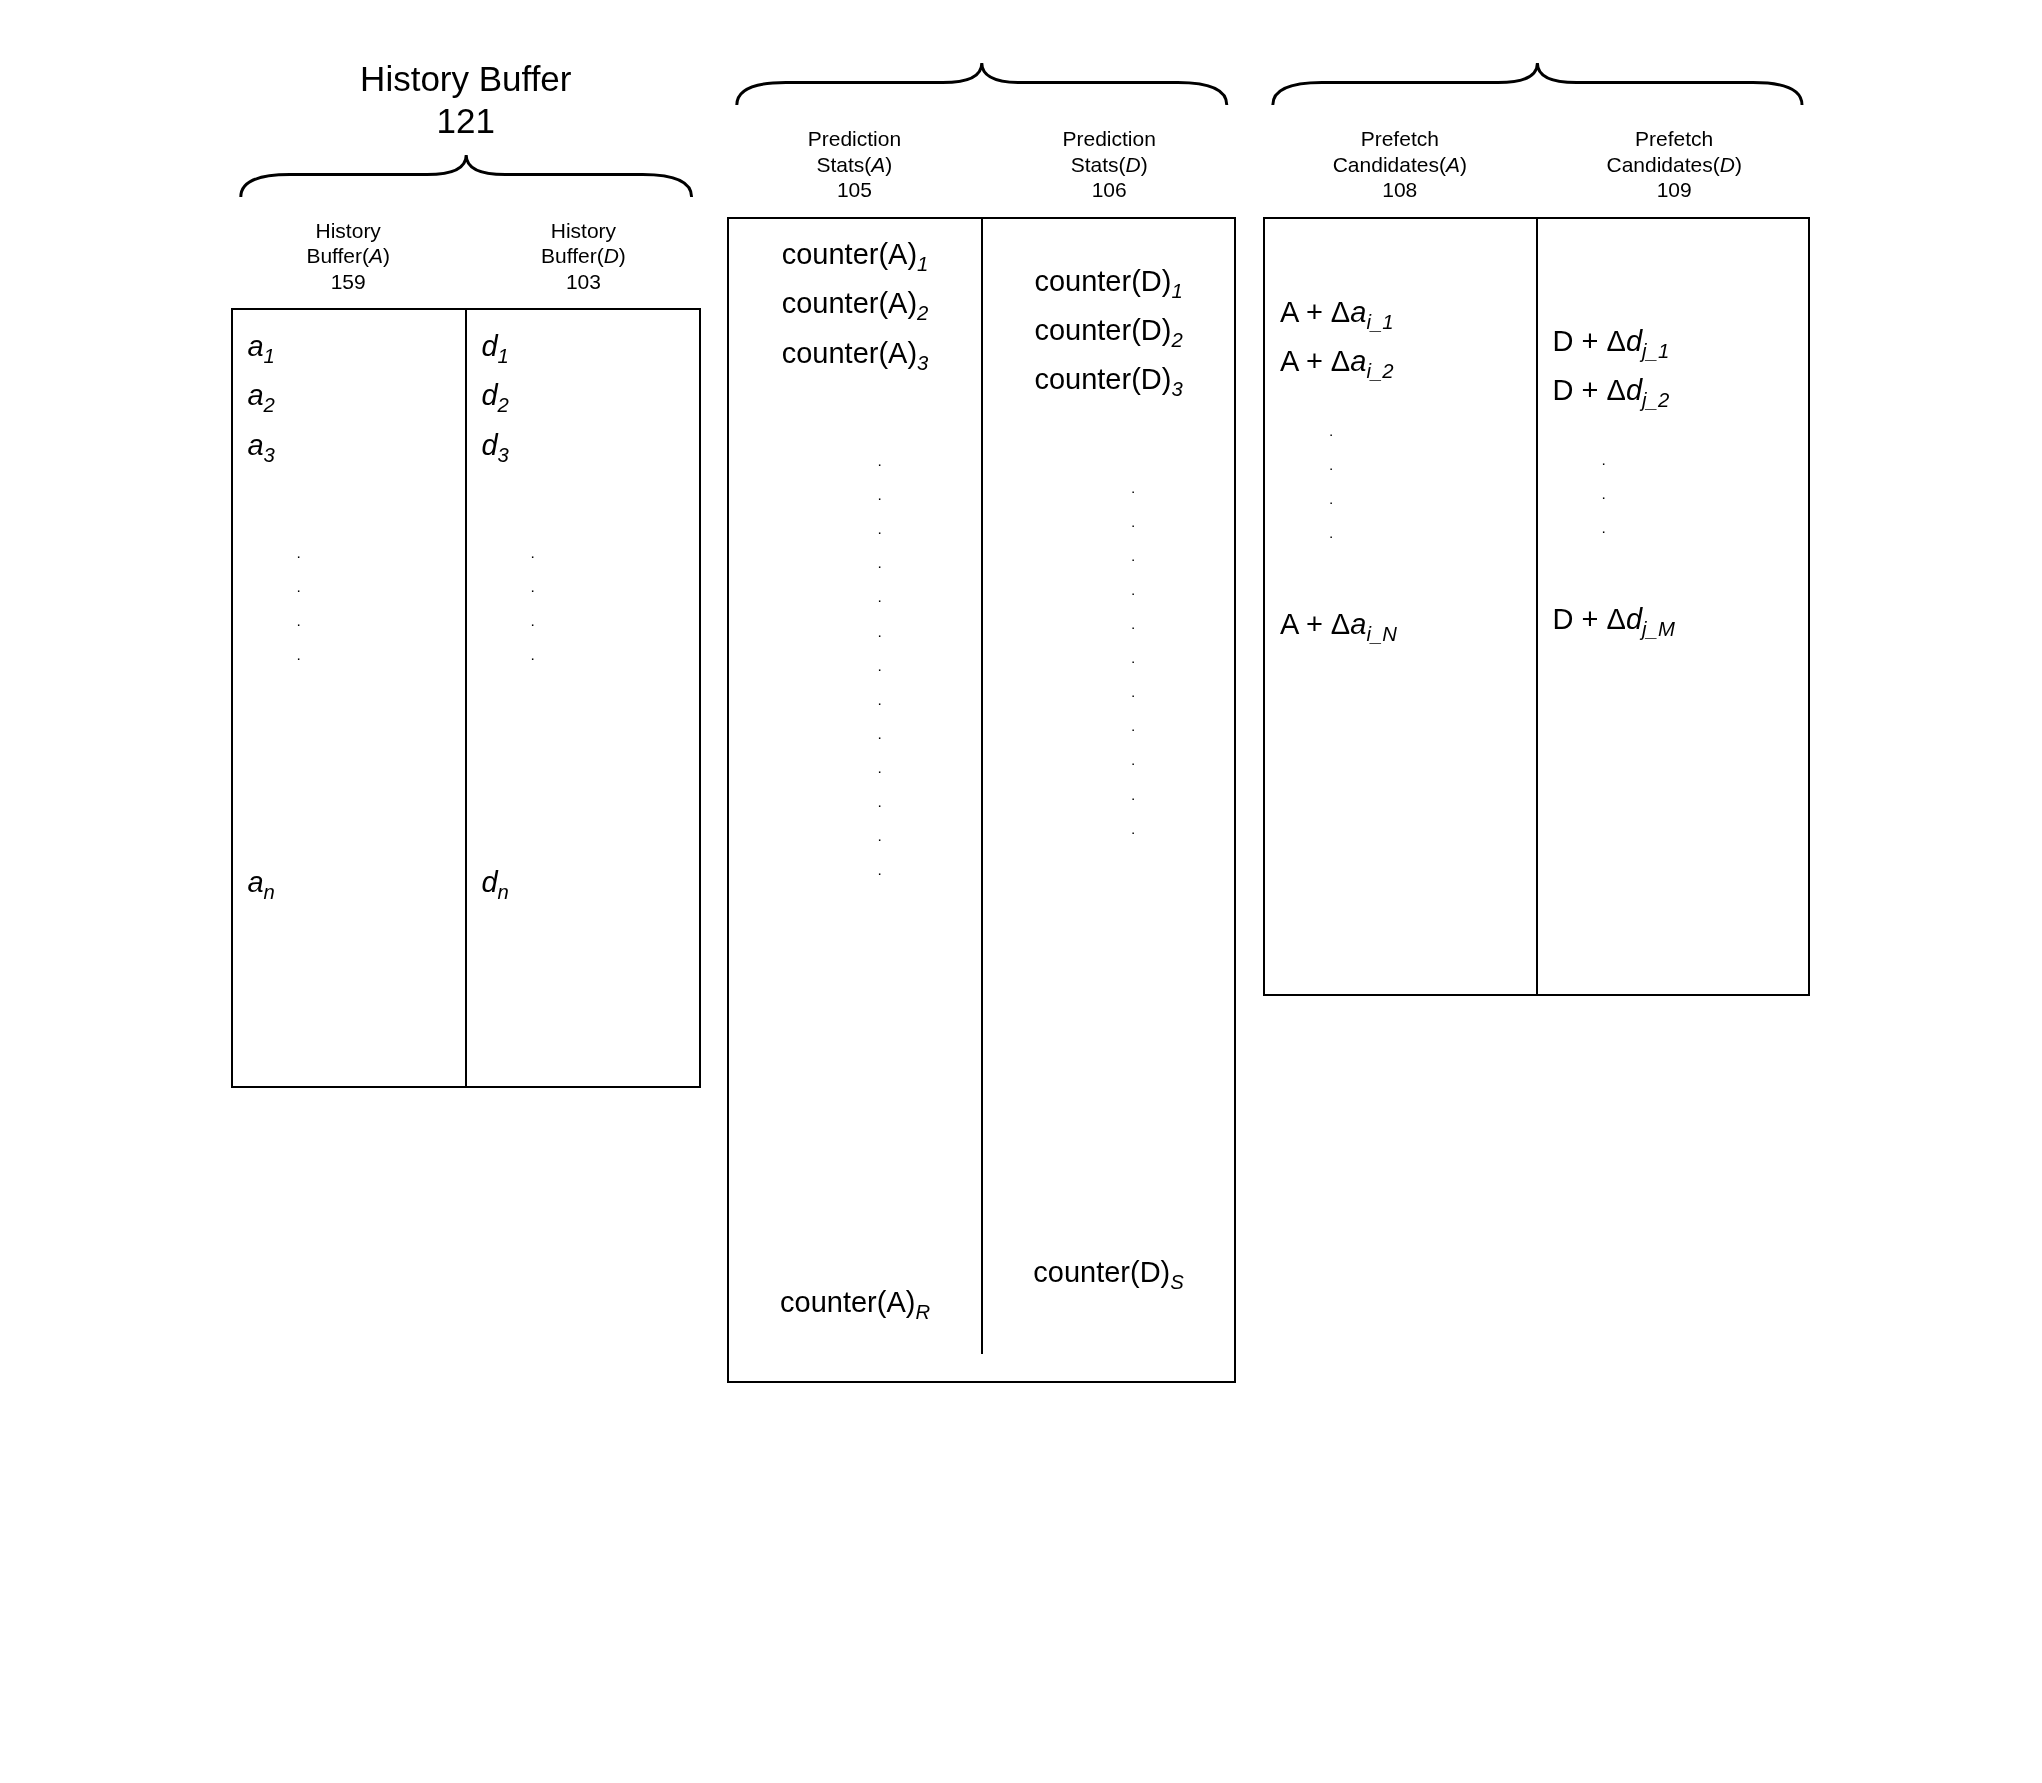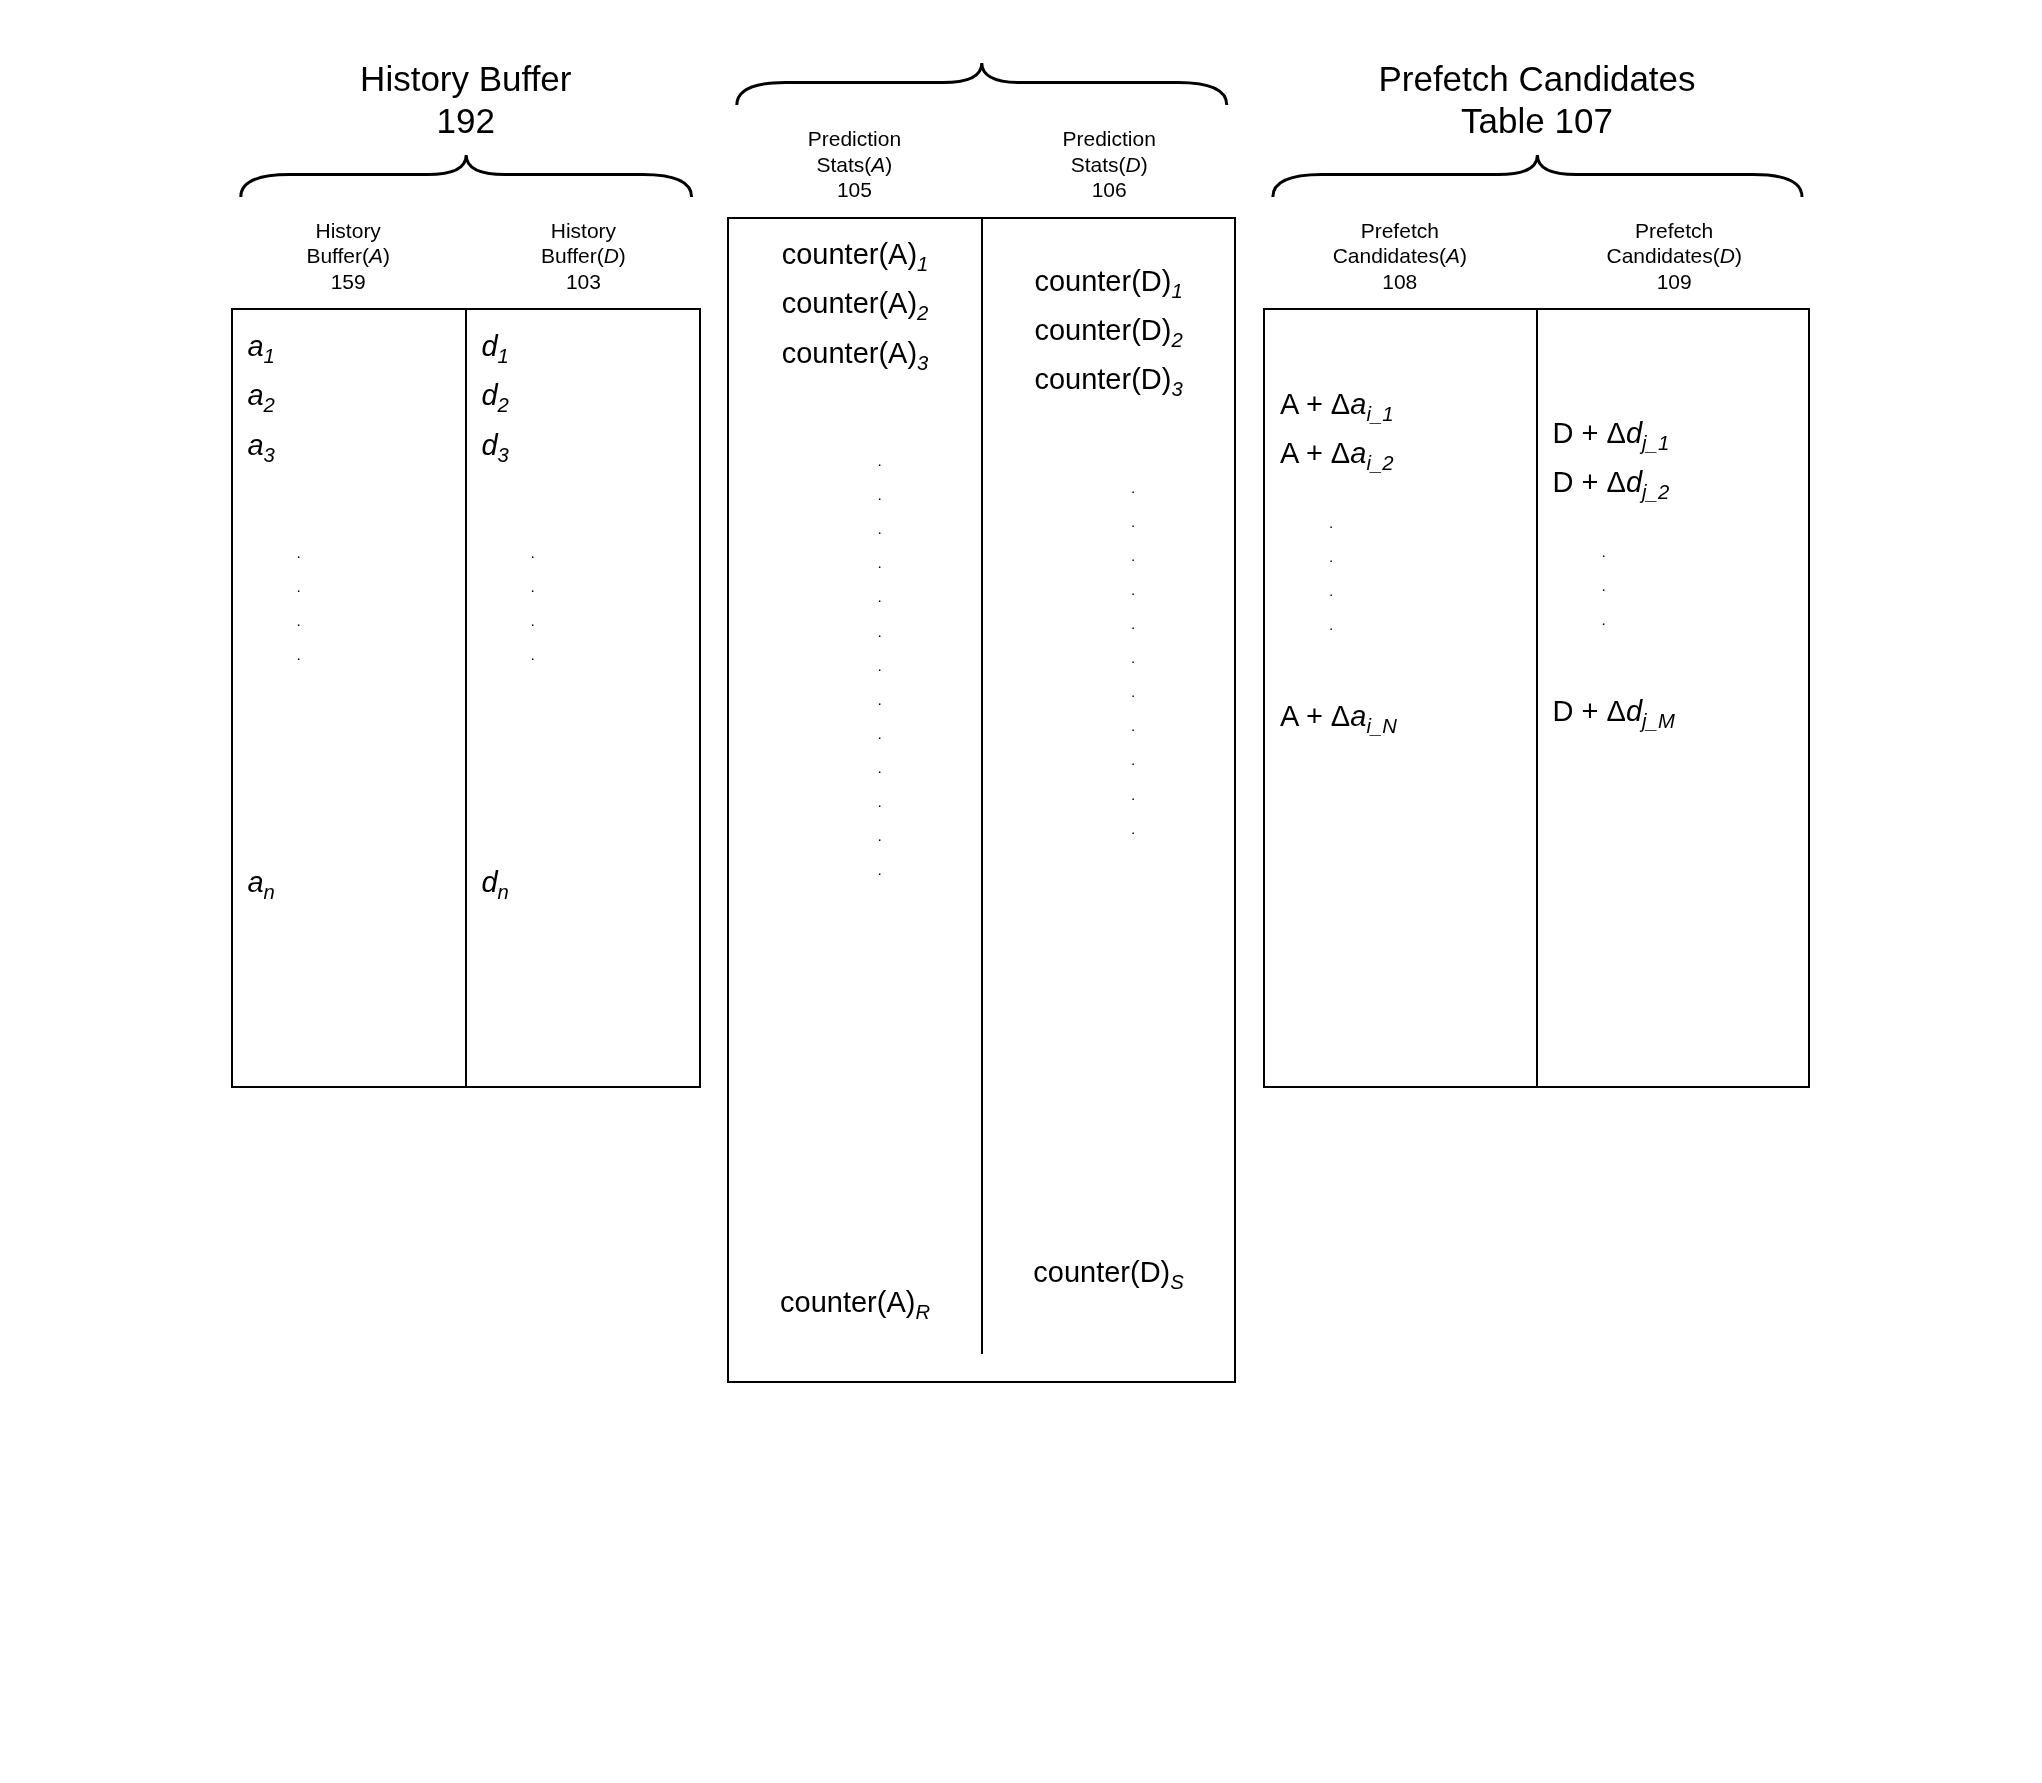--- a/index.html
+++ b/index.html
@@ -93,21 +93,21 @@
     #group-104 .col-content-106 { padding-top: 46px; }
   </style>
 </head>
 <body>
 
 <div class="container">
 
   <div id="group-101" class="table-group">
     <div class="group-title">
       <span>History Buffer</span><br>
-      <span>192</span>
+      <span>121</span>
     </div>
     <div class="brace">
       <svg viewBox="0 0 480 50" preserveAspectRatio="none">
         <path d="M 10 48 Q 10 25 60 25 L 200 25 Q 240 25 240 5 Q 240 25 280 25 L 420 25 Q 470 25 470 48" fill="none" stroke="#000" stroke-width="3"></path>
       </svg>
     </div>
     <div class="col-headers">
       <div class="col-header">
         <span>History</span><br>
         <span>Buffer(</span><span class="ital">A</span><span>)</span><br>
@@ -175,24 +175,20 @@
         <div class="row-item"><span>counter(D)</span><span class="sub">3</span></div>
         <div class="spacer-md"></div>
         <div class="dots">.<br>.<br>.<br>.<br>.<br>.<br>.<br>.<br>.<br>.<br>.</div>
         <div style="flex:1"></div>
         <div class="row-item" style="margin-bottom:68px"><span>counter(D)</span><span class="sub">S</span></div>
       </div>
     </div>
   </div>
 
   <div id="group-107" class="table-group">
-    <div class="group-title">
-      <span>Prefetch Candidates</span><br>
-      <span>Table 107</span>
-    </div>
     <div class="brace">
       <svg viewBox="0 0 560 50" preserveAspectRatio="none">
         <path d="M 10 48 Q 10 25 60 25 L 240 25 Q 280 25 280 5 Q 280 25 320 25 L 500 25 Q 550 25 550 48" fill="none" stroke="#000" stroke-width="3"></path>
       </svg>
     </div>
     <div class="col-headers">
       <div class="col-header">
         <span>Prefetch</span><br>
         <span>Candidates(</span><span class="ital">A</span><span>)</span><br>
         <span>108</span>

